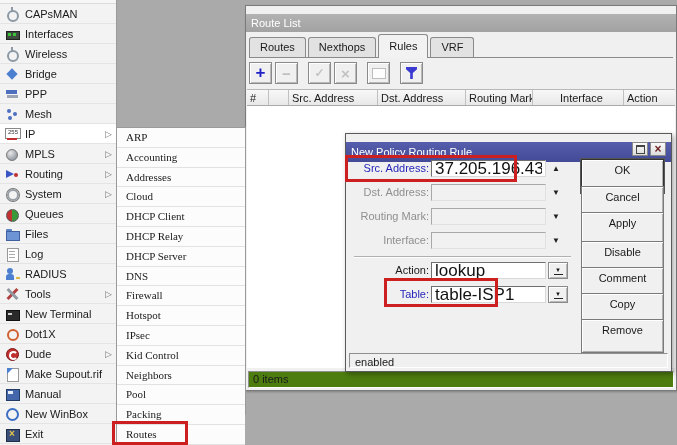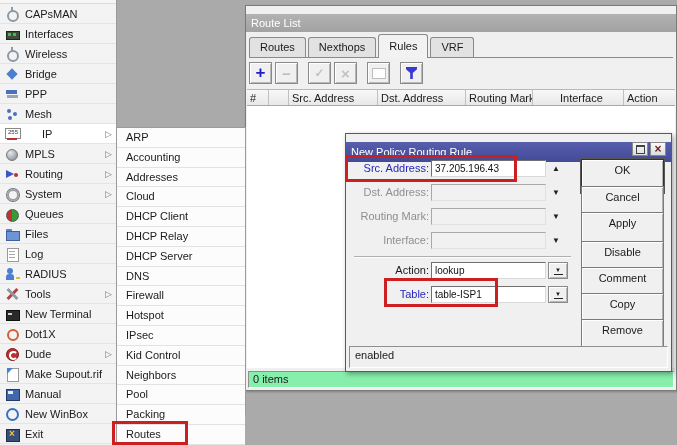--- a/index.html
+++ b/index.html
@@ -6,21 +6,21 @@
   html,body { width:677px; height:445px; }
   body { font-family:"Liberation Sans", sans-serif; font-size:11px; color:#1a1a1a;
          background:#aaaaaa; position:relative; overflow:hidden; }
 
   
   .sidebar { position:absolute; left:0; top:0; width:117px; height:445px;
              background:#f3f3f3; border-right:1px solid #9a9a9a; z-index:5; }
   .sb-partial { height:4px; background:#f6f6f6; border-bottom:1px solid #dcdcdc; }
   .sb-item { height:20px; display:flex; align-items:center; padding:0 4px 0 5px;
              border-bottom:1px solid #e4e4e4; background:#f3f3f3; cursor:default; }
-  .sb-item.active { background:#ffffff;gap:17px; }
+  .sb-item.active { background:#ffffff; }
   .sb-label { margin-left:6px; white-space:nowrap; }
   .sb-arrow { margin-left:auto; color:#777; font-size:9px; }
   .sb-arrow::after { content:"▷"; }
 
   
   .ic { width:14px; height:14px; position:relative; flex:none; }
   .ic-ring::before { content:""; position:absolute; left:2px; top:3px; width:8px; height:8px;
                      border:2px solid #8d9aa5; border-radius:50%; }
   .ic-ring::after { content:""; position:absolute; left:6px; top:0; width:2px; height:4px; background:#8d9aa5; }
   .ic-interfaces::before { content:""; position:absolute; left:1px; top:4px; width:12px; height:7px;
@@ -80,21 +80,21 @@
   .ic-manual::after { content:""; position:absolute; left:3px; top:4px; width:5px; height:3px; background:#e8eef8; }
   .ic-winbox::before { content:""; position:absolute; left:1px; top:1px; width:9px; height:9px; border-radius:50%;
                      border:2px solid #3a6fc4; }
   .ic-exit::before { content:""; position:absolute; left:1px; top:2px; width:12px; height:11px;
                      background:#3a4e7a; border:1px solid #1f2c4a; }
   .ic-exit::after { content:"×"; position:absolute; left:0; top:0; width:14px; text-align:center;
                      color:#e8c84a; font-weight:bold; font-size:10px; line-height:14px; }
 
   
   .submenu { position:absolute; left:117px; top:127px; width:129px; height:288px;
-             background:#fcfcfc; border:1px solid #9a9a9a; border-left:none; z-index:6; }
+             background:#fcfcfc; border:1px solid #9a9a9a; border-left:none; z-index:6;font-family:Liberation Serif, serif; }
   .sm-item { height:19.8px; line-height:19px; padding-left:9px; border-bottom:1px solid #e2e2e2;
              background:#fcfcfc; white-space:nowrap; cursor:default; }
 
   
   .window { position:absolute; background:#f0f0f0; border:1px solid #7a7a7a;
             box-shadow:1px 1px 2px rgba(0,0,0,0.25); }
   .route-list { left:245px; top:5px; width:432px; height:386px; z-index:4; }
   .titlebar { height:18px; line-height:18px; color:#fff; padding:0 5px; display:flex; align-items:flex-start;margin-top:8px; }
   .titlebar.inactive { background:linear-gradient(#b2b2b2,#a2a2a2); }
   .titlebar.active { background:linear-gradient(#565ead,#434b97); }
@@ -123,53 +123,53 @@
   .thead { position:absolute; left:1px; right:1px; top:83px; height:17px; display:flex;
            background:linear-gradient(#f8f8f8,#e8e8e8); border-top:1px solid #b8b8b8;
            border-bottom:1px solid #aaa; }
   .th { border-right:1px solid #c0c0c0; padding:1px 3px; line-height:14px; white-space:nowrap; overflow:hidden; }
   .th:nth-child(1){ width:22px; } .th:nth-child(2){ width:20px; }
   .th:nth-child(3){ width:89px; } .th:nth-child(4){ width:88px; }
   .th:nth-child(5){ width:67px; } .th:nth-child(6){ width:67px;margin-left:24px; }
   .th:nth-child(7){ flex:1; border-right:none; }
   .tbody { position:absolute; left:1px; right:1px; top:100px; bottom:22px; background:#ffffff; }
   .statusbar { position:absolute; left:2px; right:2px; bottom:2px; height:17px; line-height:15px;
-               padding-left:4px; background:#86efac;
+               padding-left:4px; background:#4d7c0f;
                border:1px solid; border-color:#8f8f8f #ffffff #ffffff #8f8f8f; }
 
   
   .dialog { left:345px; top:133px; width:327px; height:239px; z-index:10;
             border:1px solid #5a5a5a; box-shadow:2px 2px 5px rgba(0,0,0,0.35); }
   .dialog .titlebar { height:20px; line-height:20px; }
   .win-btn { width:16px; height:14px; margin-left:2px; background:linear-gradient(#fafafa,#dcdcdc);
              border:1px solid #888; display:flex; align-items:center; justify-content:center; }
   .wb-max::after { content:""; width:7px; height:6px; border:1px solid #444; border-top-width:2px; }
   .wb-close::after { content:"×"; font-weight:bold; font-size:12px; color:#6e2323; line-height:10px; }
   .flabel { position:absolute; width:80px; text-align:right; line-height:17px; white-space:nowrap; }
   .flabel.blue { color:#2626bb; }
   .flabel.dim { color:#8f8f8f; }
   .inp { position:absolute; width:115px; height:17px; background:#fff; padding:0 3px;
          border:1px solid; border-color:#6f6f6f #d9d9d9 #d9d9d9 #6f6f6f;
-         font-family:"Liberation Sans",sans-serif; font-size:10px; color:#111; }
+         font-family:"Liberation Sans",sans-serif; font-size:17px; color:#111; }
   .inp.disabled { background:#f1f1f1; border-color:#a8a8a8 #e0e0e0 #e0e0e0 #a8a8a8; }
   .arr { position:absolute; width:16px; text-align:center; font-size:8px; color:#222; line-height:17px; }
   .arr.up::after { content:"▲"; }
   .arr.down::after { content:"▼"; }
   .combo-btn { position:absolute; width:20px; height:17px; background:#f0f0f0; border:1px solid #8a8a8a;
                box-shadow:inset 1px 1px 0 #fff, inset -1px -1px 0 #b8b8b8;
                display:flex; align-items:center; justify-content:center; }
   .combo-ic { width:9px; border-bottom:1px solid #222; text-align:center; font-size:6px; line-height:7px; }
   .combo-ic::after { content:"▼"; }
   .sep { position:absolute; left:8px; width:217px; height:2px;
          border-top:1px solid #b0b0b0; border-bottom:1px solid #fdfdfd; }
   .dbtn { position:absolute; left:235px; width:83px; height:34px; background:#f0f0f0;
           border:1px solid #7a7a7a; box-shadow:inset 1px 1px 0 #fff, inset -1px -1px 0 #b0b0b0;
           text-align:center; line-height:20px; cursor:default; }
   .dbtn.default { border:1px solid #333; box-shadow:0 0 0 1px #555, inset 1px 1px 0 #fff, inset -1px -1px 0 #b0b0b0; }
-  .dstatus { position:absolute; left:3px; right:3px; bottom:3px; height:22px; line-height:17px;
+  .dstatus { position:absolute; left:3px; right:3px; bottom:3px; height:15px; line-height:17px;
              padding-left:5px; background:#f0f0f0;
              border:1px solid; border-color:#8f8f8f #ffffff #ffffff #8f8f8f; }
 
   
   .redbox { position:absolute; border:3px solid #cc1f1f; z-index:50; pointer-events:none; }
   .rb-routes { left:112px; top:421px; width:76px; height:24px; }
   .rb-src { left:345px; top:155px; width:172px; height:27px; }
   .rb-table { left:384px; top:278px; width:114px; height:29px; }
 </style>
 </head>

